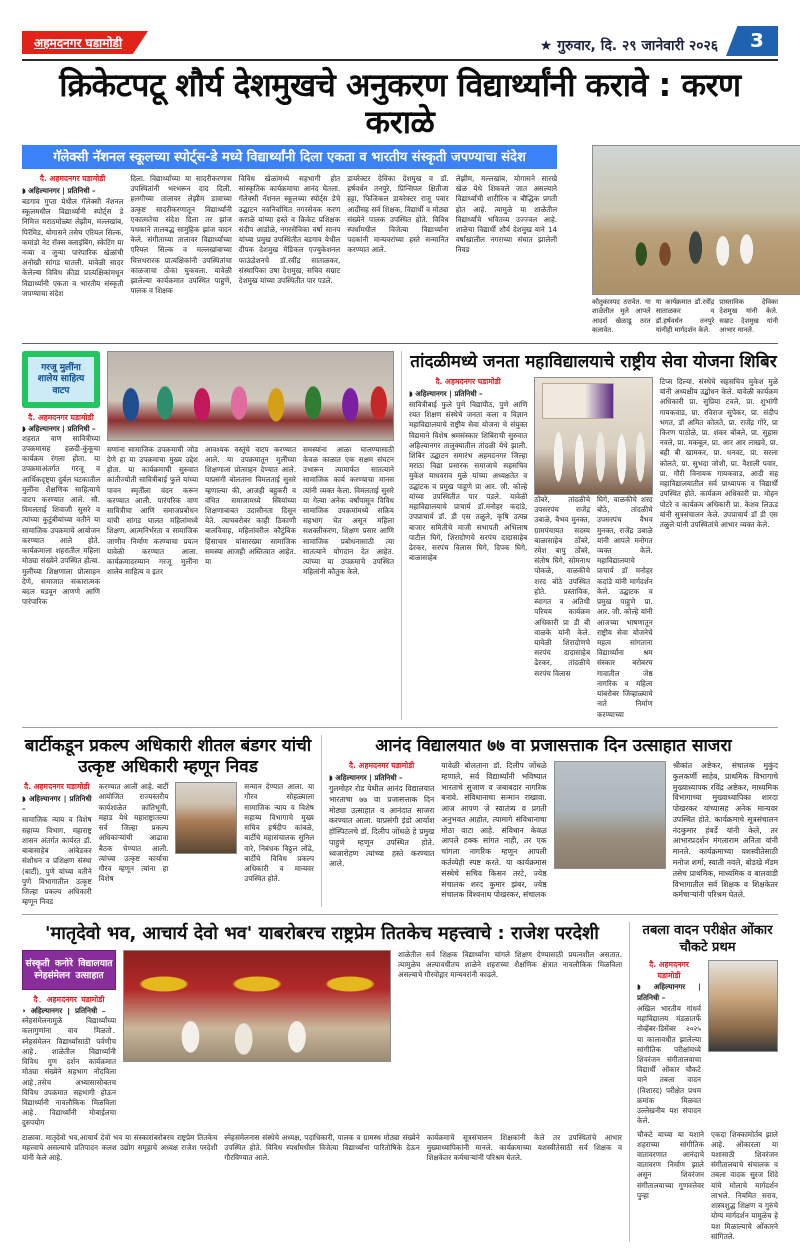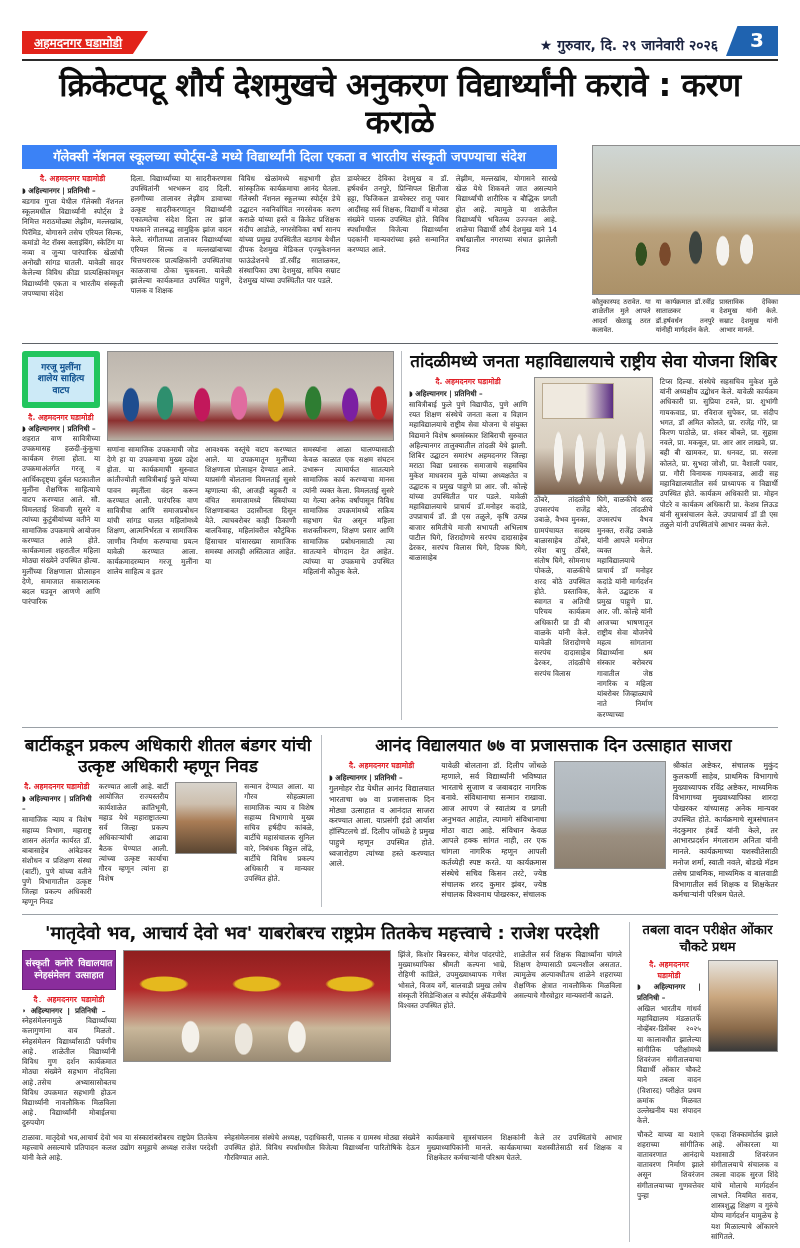--- a/index.html
+++ b/index.html
@@ -228,21 +228,20 @@
     <div style="width:600px;">
       <div class="h2" style="font-size:18px;">'मातृदेवो भव, आचार्य देवो भव' याबरोबरच राष्ट्रप्रेम तितकेच महत्त्वाचे : राजेश परदेशी</div>
       <div class="row">
         <div style="width:94px;flex-shrink:0;font-family:Liberation Mono, monospace;">
           <div class="purplebox">संस्कृती कनोरे विद्यालयात स्नेहसंमेलन उत्साहात</div>
           <div class="dateline">दै. अहमदनगर घडामोडी</div>
           <div class="byline">◗ अहिल्यानगर | प्रतिनिधी –</div>
           <div class="col" style="flex:none;">स्नेहसंमेलनामुळे विद्यार्थ्यांच्या कलागुणांना वाव मिळतो. स्नेहसंमेलन विद्यार्थ्यांसाठी पर्वणीच आहे. शाळेतील विद्यार्थ्यांनी विविध गुण दर्शन कार्यक्रमात मोठ्या संख्येने सहभाग नोंदविला आहे.तसेच अभ्यासासोबतच विविध उपक्रमात सहभागी होऊन विद्यार्थ्यांनी नावलौकिक मिळविला आहे. विद्यार्थ्यांनी मोबाईलचा दुरुपयोग</div>
         </div>
         <div class="photo ph-stage" style="width:268px;height:112px;"></div>
-        <div class="col">झिंजे, किशोर बिन्नरकर, योगेश पांदरपोटे, मुख्याध्यापिका श्रीमती कल्पना भाम्रे, रोहिणी कांडिले, उपमुख्याध्यापक गणेश भोसले, विजय वर्गे, बालवाडी प्रमुख तसेच संस्कृती रेसिडेन्शिअल व स्पोर्ट्स ॲकॅडमीचे विश्वस्त उपस्थित होते.</div>
         <div class="col">शाळेतील सर्व शिक्षक विद्यार्थ्यांना चांगले शिक्षण देण्यासाठी प्रयत्नशील असतात. त्यामुळेच अल्पावधीतच शाळेने शहराच्या शैक्षणिक क्षेत्रात नावलौकिक मिळविला असल्याचे गौरवोद्गार मान्यवरांनी काढले.</div>
       </div>
       <div class="row" style="margin-top:4px;">
         <div class="col">टाळावा. मातृदेवो भव,आचार्य देवो भव या संस्कारांबरोबरच राष्ट्रप्रेम तितकेच महत्त्वाचे असल्याचे प्रतिपादन कलश उद्योग समूहाचे अध्यक्ष राजेश परदेशी यांनी केले आहे.</div>
         <div class="col">स्नेहसंमेलनास संस्थेचे अध्यक्ष, पदाधिकारी, पालक व ग्रामस्थ मोठ्या संख्येने उपस्थित होते. विविध स्पर्धांमधील विजेत्या विद्यार्थ्यांना पारितोषिके देऊन गौरविण्यात आले.</div>
         <div class="col">कार्यक्रमाचे सूत्रसंचालन शिक्षकांनी केले तर उपस्थितांचे आभार मुख्याध्यापिकांनी मानले. कार्यक्रमाच्या यशस्वीतेसाठी सर्व शिक्षक व शिक्षकेतर कर्मचाऱ्यांनी परिश्रम घेतले.</div>
       </div>
     </div>
     <div class="vertsep"></div>
     <div style="flex:1;">

